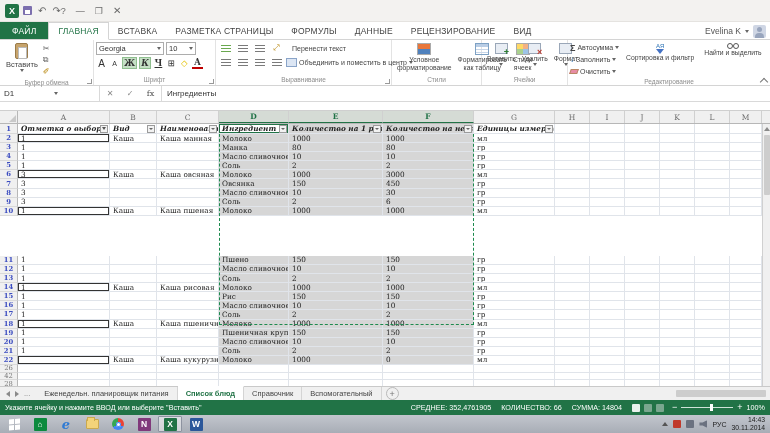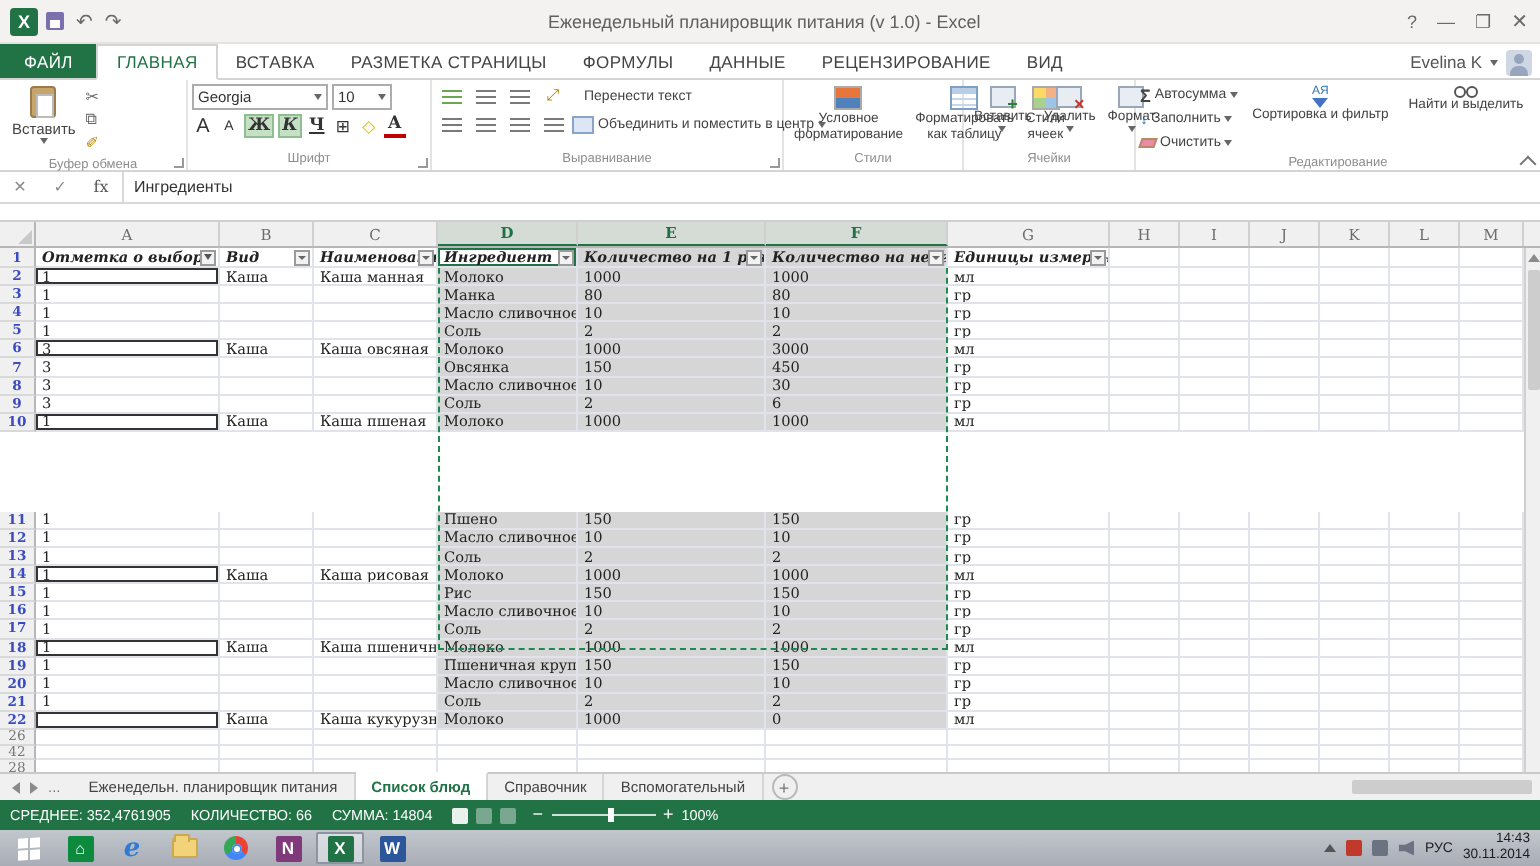--- a/index.html
+++ b/index.html
@@ -150,21 +150,20 @@
 
 <div class="app">
 
   <div class="titlebar">
     <div class="xl-logo">X</div>
     <div class="qat">
       <span class="floppy"></span>
       <span>↶</span>
       <span>↷</span>
     </div>
-    <div class="title-text">Еженедельный планировщик питания (v 1.0) - Excel</div>
     <div class="win-btns">
       <span>?</span>
       <span>—</span>
       <span>❐</span>
       <span class="close">✕</span>
     </div>
   </div>
 
   <div class="tabrow">
     <div id="ribbon-tabs" style="display:flex">
@@ -342,20 +341,24 @@
             </span>
           <span>Найти и выделить</span>
         </div>
       </div>
       <div class="glabel">Редактирование</div>
     </div>
     <span class="collapse"></span>
   </div>
 
   <div class="fbar">
+    <div class="namebox">
+      <span>D1</span>
+      <span class="tri"></span>
+    </div>
     <div class="fbtns">
       <span>✕</span>
       <span>✓</span>
       <span class="fx">fx</span>
     </div>
     <div class="finput">Ингредиенты</div>
   </div>
   <div class="fspacer"></div>
 
   <div class="gridwrap">
@@ -890,20 +893,21 @@
         <div class="stab">Справочник</div>
         <div class="stab">Вспомогательный</div>
       </div>
     <span class="addsheet">+</span>
     <div class="hscroll">
         <span class="hthumb"></span>
       </div>
   </div>
 
   <div class="statusbar">
+    <span class="hint">Укажите ячейку и нажмите ВВОД или выберите "Вставить"</span>
     <span class="aggs">
       <span>СРЕДНЕЕ: 352,4761905</span>
       <span>КОЛИЧЕСТВО: 66</span>
       <span>СУММА: 14804</span>
     </span>
     <span class="viewbtns">
       <i></i>
       <i class="dim"></i>
       <i class="dim"></i>
     </span>

